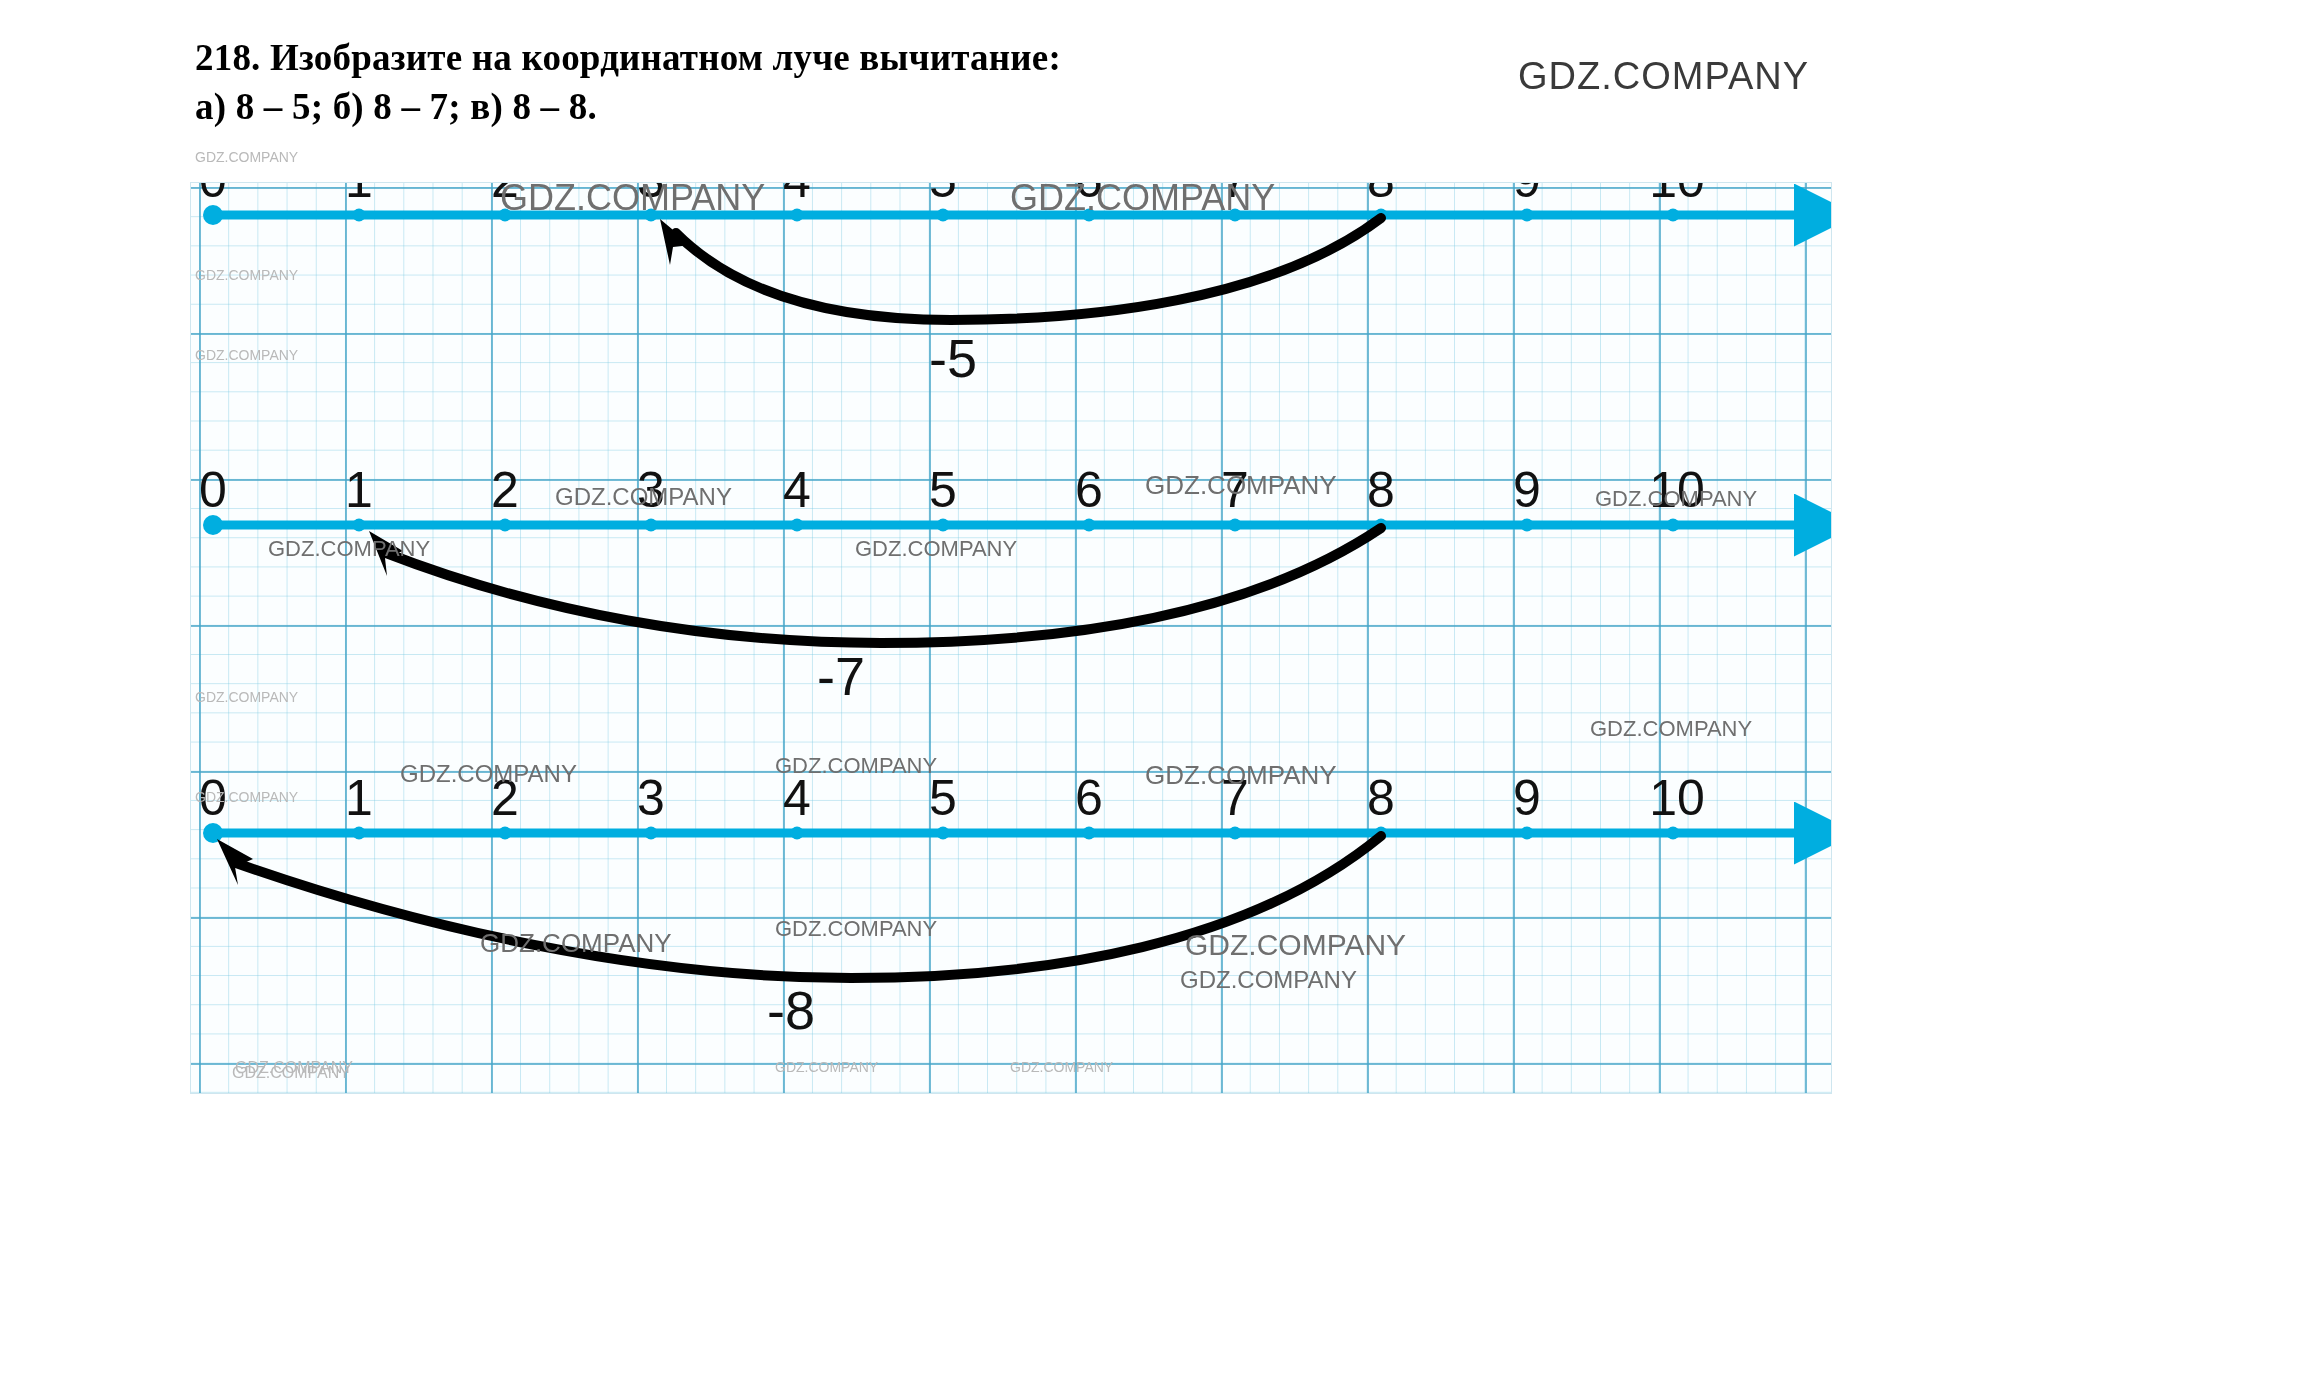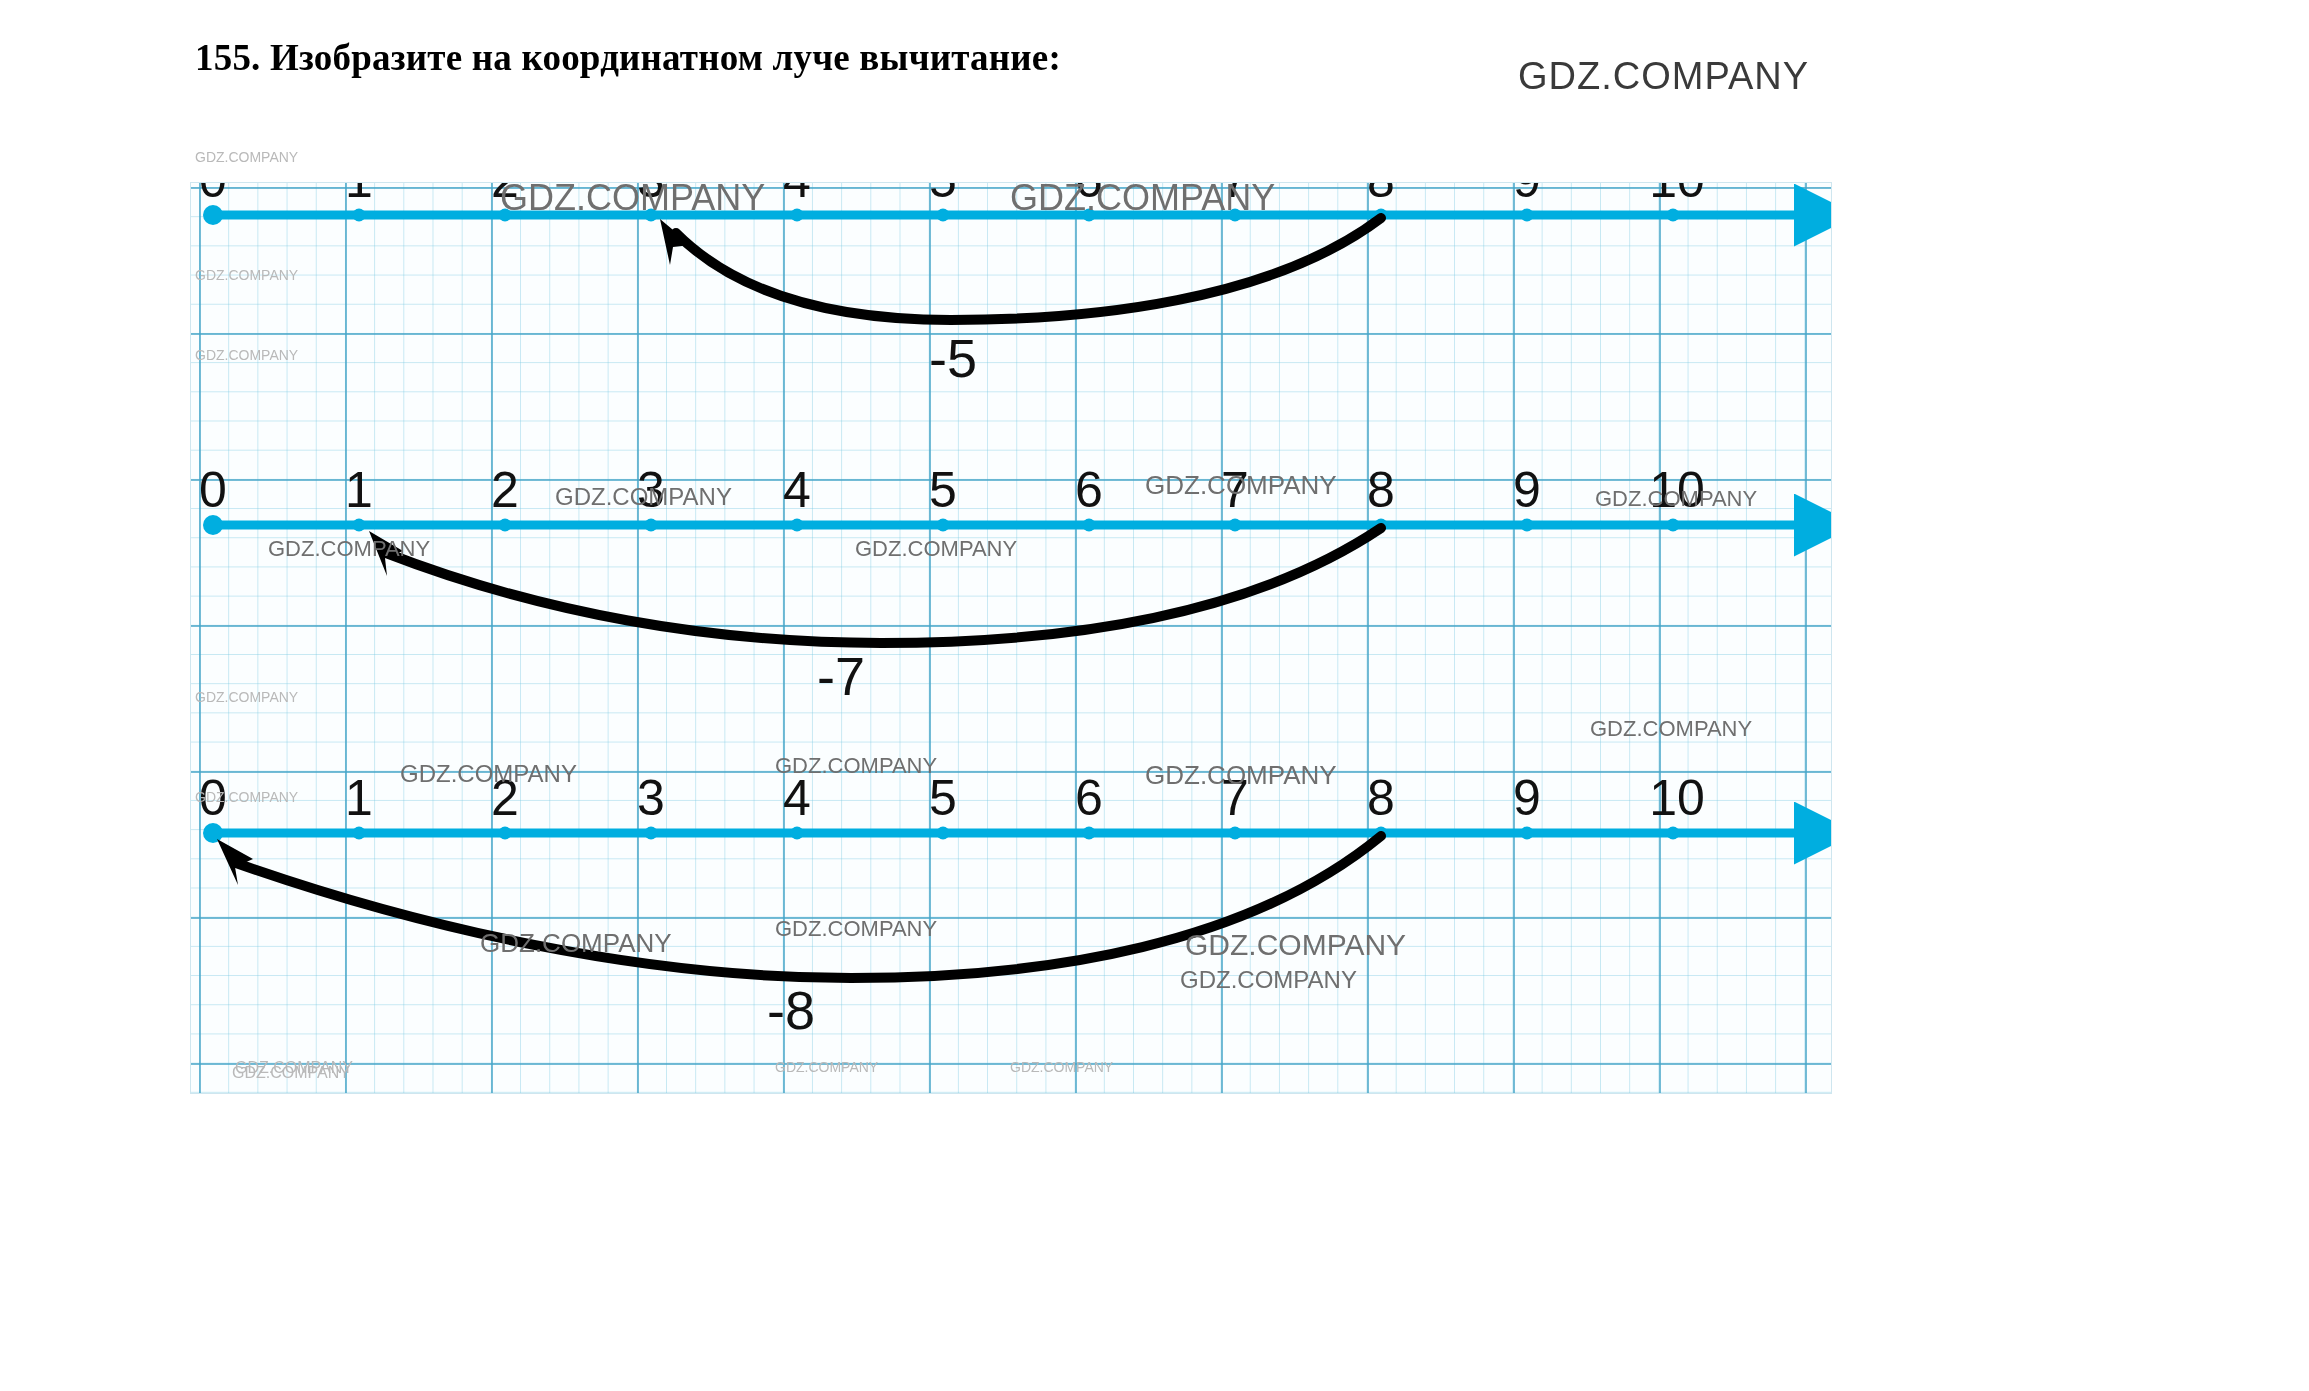--- a/index.html
+++ b/index.html
@@ -109,21 +109,22 @@
     white-space: nowrap;
     pointer-events: none;
     line-height: 1;
   }
   .wm.faint { color: #b9b9b9; }
 </style>
 </head>
 <body>
 
 <div id="problem-header">
-  <span>155. Изобразите на координатном луче вычитание:</span>
+  <span>218. Изобразите на координатном луче вычитание:</span>
+  <span class="line2">а) 8 – 5; б) 8 – 7; в) 8 – 8.</span>
 </div>
 
 <div id="brand-top">GDZ.COMPANY</div>
 
 <div id="figure">
   <div id="grid-fine"></div>
   <div id="grid-bold"></div>
 
   <svg class="axis-svg" viewBox="0 0 1640 910">
     <defs>

